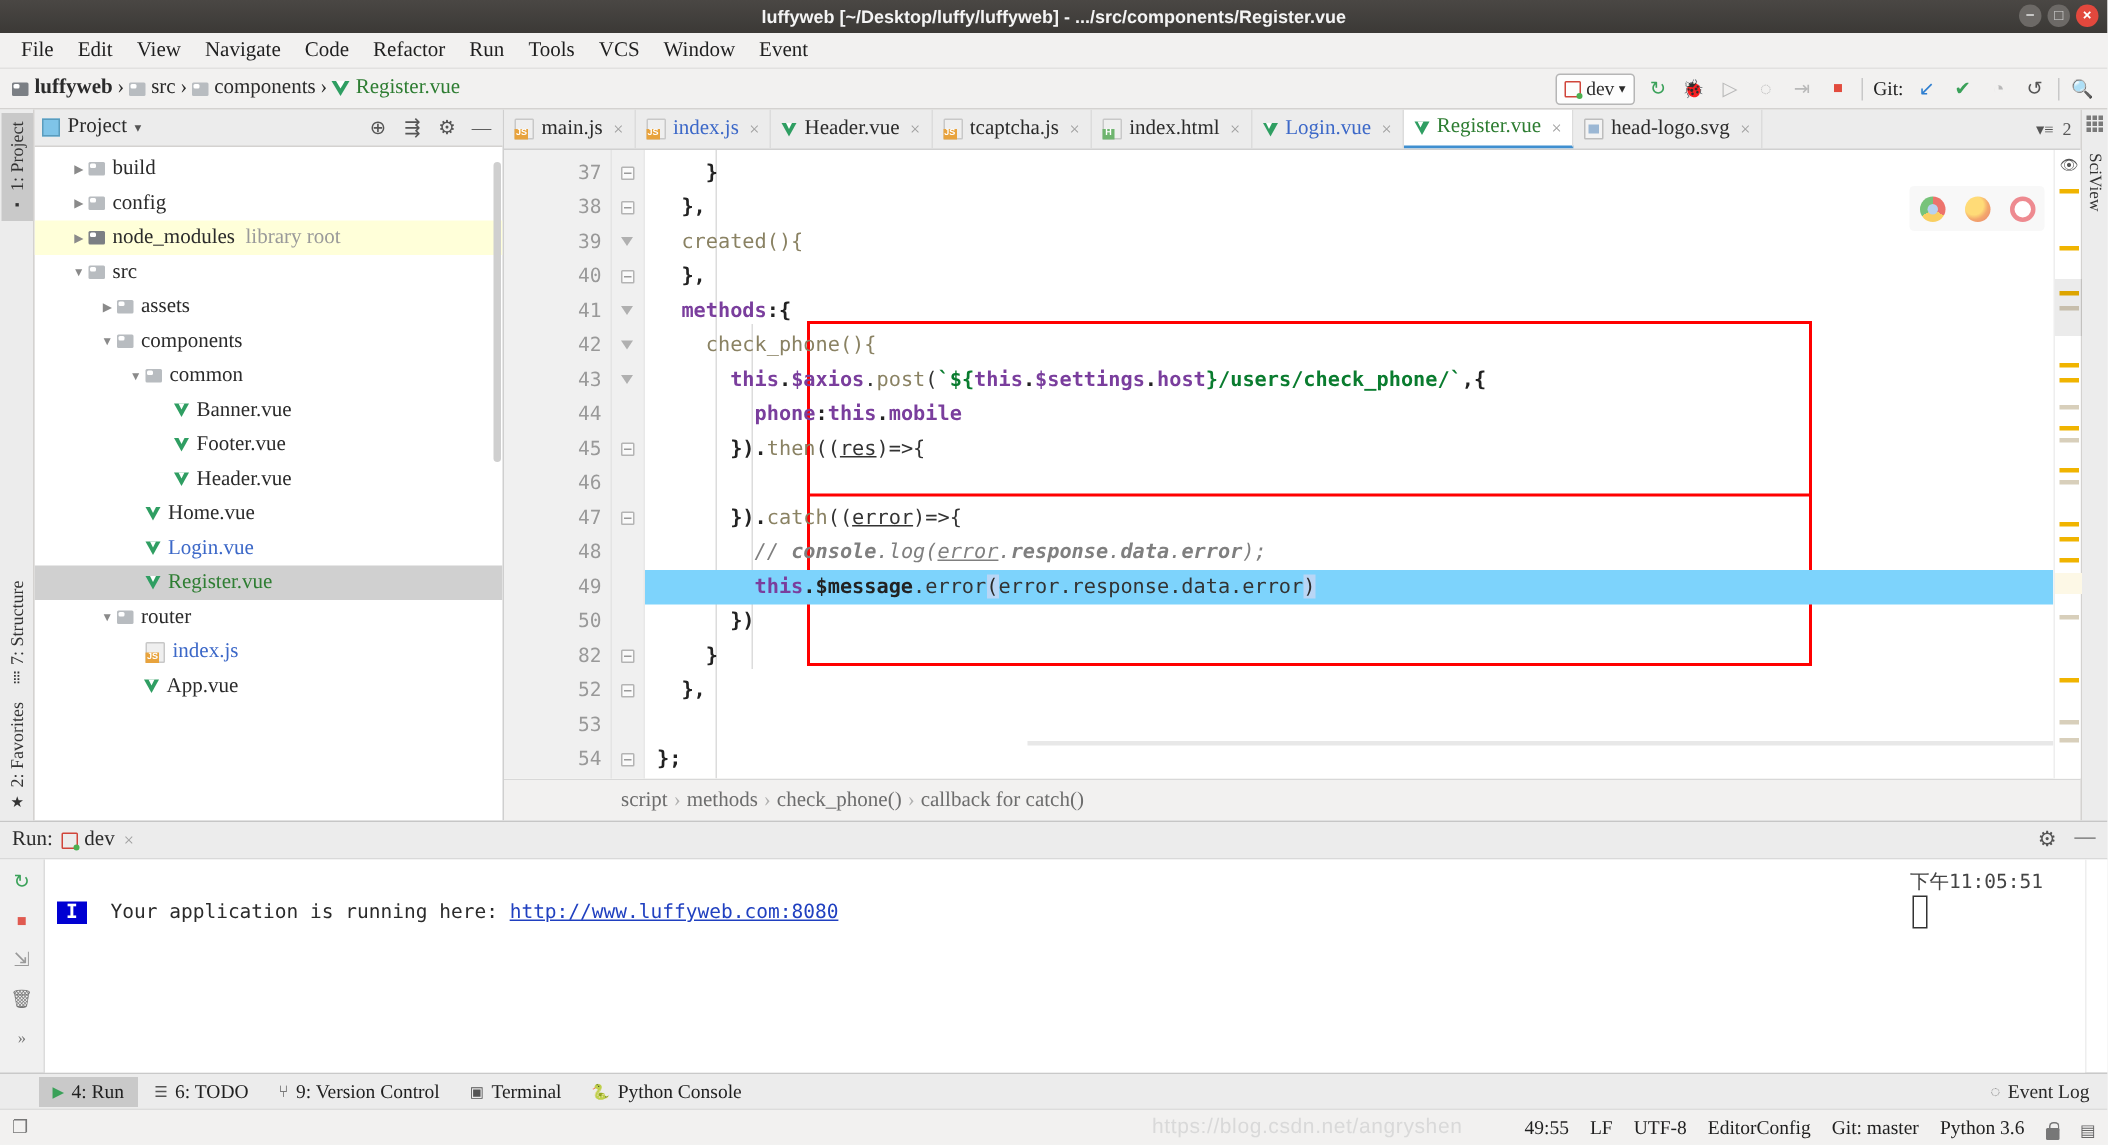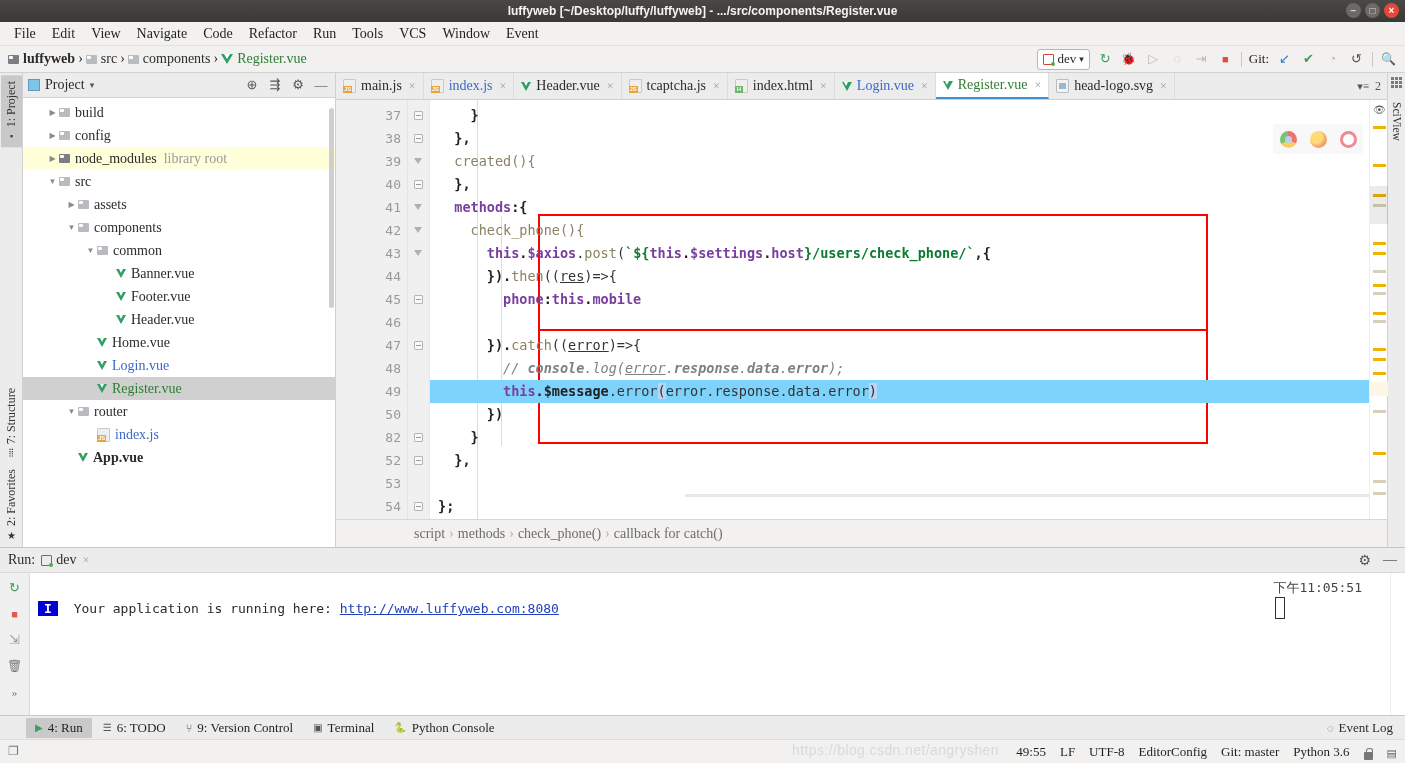--- a/index.html
+++ b/index.html
@@ -232,21 +232,21 @@
   .bottomtabs{ height:24px; flex:0 0 24px; background:#ececec; display:flex; align-items:center;
                padding-left:26px; gap:2px; border-top:1px solid #c9c9c9; font-size:13px;}
   .btab{ display:flex;align-items:center;gap:5px;padding:2px 9px;color:#1f1f1f; }
   .btab.active{ background:#c9c9c9; }
   .bt-right{margin-left:auto;display:flex;align-items:center;gap:5px;padding-right:12px;}
 
   
   .statusbar{ height:24px; flex:0 0 24px; background:#f2f1f0; display:flex;align-items:center;
               padding:0 8px; font-size:13px; color:#1f1f1f; border-top:1px solid #dcdcdc; position:relative;}
   .sb-right{margin-left:auto;display:flex;align-items:flex-end;gap:14px;}
-  .wm{position:absolute; left:792px; top:2px; color:#d9d9d9; font-size:14px;
+  .wm{position:absolute; left:768px; top:2px; color:#d9d9d9; font-size:14px;
       font-family:"Liberation Sans",sans-serif; letter-spacing:.4px;}
   .lockic{width:9px;height:8px;background:#777;border-radius:1px;position:relative;display:inline-block;}
   .lockic::before{content:"";position:absolute;left:2px;top:-4px;width:5px;height:5px;border:1.4px solid #777;border-bottom:none;border-radius:3px 3px 0 0;}
 </style>
 </head>
 <body>
 
 <div class="app">
 
   <div class="titlebar">
@@ -449,21 +449,21 @@
             </span>
             <span class="tlabel ">router</span>
           </div>
           <div class="trow" style="padding-left: 61px;">
             <span class="arrow"></span>
             <span class="ticon">
               <span class="js-ic"></span>
             </span>
             <span class="tlabel blue">index.js</span>
           </div>
-          <div class="trow" style="padding-left: 42px; font-weight: bold;">
+          <div class="trow" style="padding-left: 60px;">
             <span class="arrow"></span>
             <span class="ticon">
               <span class="vue-sm"></span>
             </span>
             <span class="tlabel ">App.vue</span>
           </div>
         </div>
     </div>
 
     <div class="editorcol">
@@ -585,22 +585,22 @@
           <div class="redbox" style="left:108px; top:114px; width:670px; height:117px; border-right:none;"></div>
           <div class="redbox" id="redbox" style="left: 108px; top: 114px; width: 670px; height: 230px;"></div>
           <div style="position:absolute;left:255px;top:394px;width:930px;height:3px;background:#e8e8e8;"></div>
         <div class="cl"><span class="k-op">    </span><span class="k-plain">}</span></div>
             <div class="cl"><span class="k-op">  </span><span class="k-plain">},</span></div>
             <div class="cl"><span class="k-op">  </span><span class="k-fn">created(){</span></div>
             <div class="cl"><span class="k-op">  </span><span class="k-plain">},</span></div>
             <div class="cl"><span class="k-op">  </span><span class="k-kw">methods</span><span class="k-plain">:{</span></div>
             <div class="cl"><span class="k-op">    </span><span class="k-fn">check_phone(){</span></div>
             <div class="cl"><span class="k-op">      </span><span class="k-kw">this</span><span class="k-plain">.</span><span class="k-kw">$axios</span><span class="k-op">.</span><span class="k-fn">post</span><span class="k-op">(</span><span class="k-str">`${</span><span class="k-kw">this</span><span class="k-plain">.</span><span class="k-kw">$settings</span><span class="k-plain">.</span><span class="k-kw">host</span><span class="k-str">}/users/check_phone/`</span><span class="k-plain">,{</span></div>
+            <div class="cl"><span class="k-op">        </span><span class="k-kw">phone</span><span class="k-plain">:</span><span class="k-kw">this</span><span class="k-plain">.</span><span class="k-kw">mobile</span></div>
             <div class="cl"><span class="k-op">      </span><span class="k-plain">}).</span><span class="k-fn">then</span><span class="k-op">((</span><span class="k-var">res</span><span class="k-op">)=&gt;{</span></div>
-            <div class="cl"><span class="k-op">        </span><span class="k-kw">phone</span><span class="k-plain">:</span><span class="k-kw">this</span><span class="k-plain">.</span><span class="k-kw">mobile</span></div>
             <div class="cl">&nbsp;</div>
             <div class="cl"><span class="k-op">      </span><span class="k-plain">}).</span><span class="k-fn">catch</span><span class="k-op">((</span><span class="k-var">error</span><span class="k-op">)=&gt;{</span></div>
             <div class="cl"><span class="k-op">        </span><span class="k-cmt-i">// </span><span class="k-cmt">console</span><span class="k-cmt-i">.</span><span class="k-cmt-i">log(</span><span class="k-cmt-i" style="text-decoration:underline">error</span><span class="k-cmt-i">.</span><span class="k-cmt">response</span><span class="k-cmt-i">.</span><span class="k-cmt">data</span><span class="k-cmt-i">.</span><span class="k-cmt">error</span><span class="k-cmt-i">);</span></div>
             <div class="cl cur"><span class="k-op">        </span><span class="k-kw">this</span><span class="k-plain">.</span><span class="k-plain">$message</span><span class="k-op">.</span><span class="k-id">error</span><span class="k-sel">(</span><span class="k-id">error.response.data.error</span><span class="k-sel">)</span></div>
             <div class="cl"><span class="k-op">      </span><span class="k-plain">})</span></div>
             <div class="cl"><span class="k-op">    </span><span class="k-plain">}</span></div>
             <div class="cl"><span class="k-op">  </span><span class="k-plain">},</span></div>
             <div class="cl">&nbsp;</div>
             <div class="cl"><span class="k-plain">};</span></div>
           </div>

